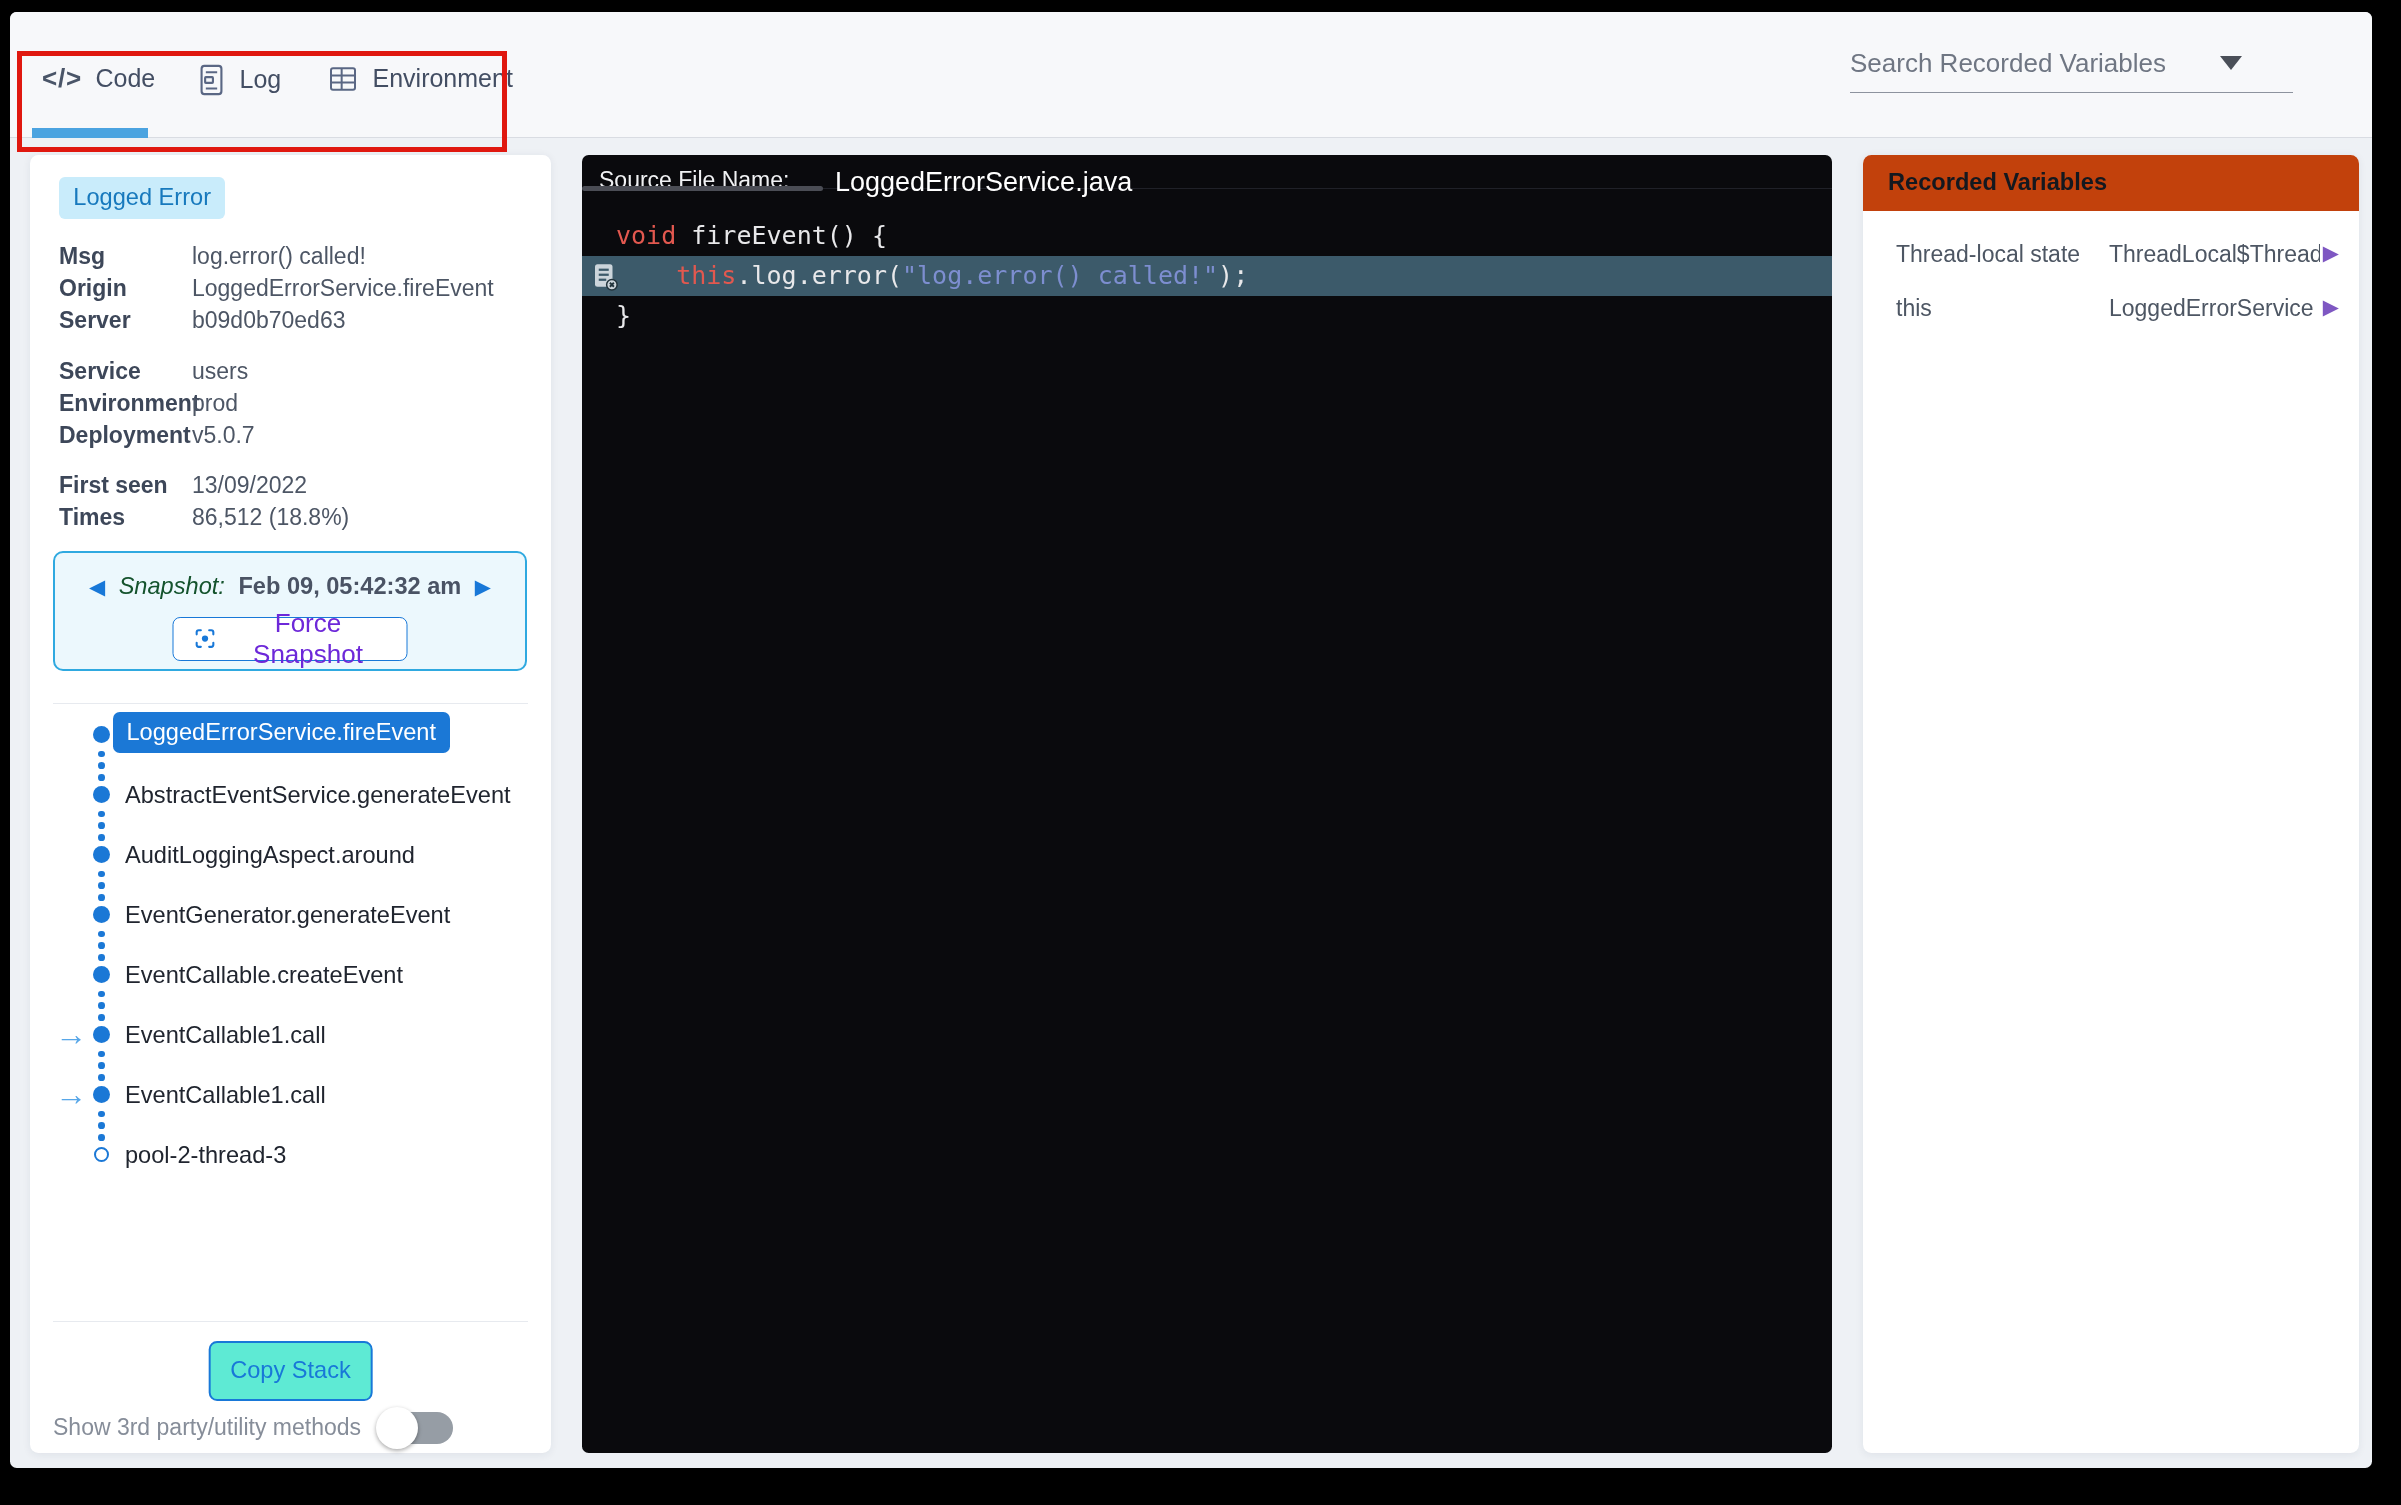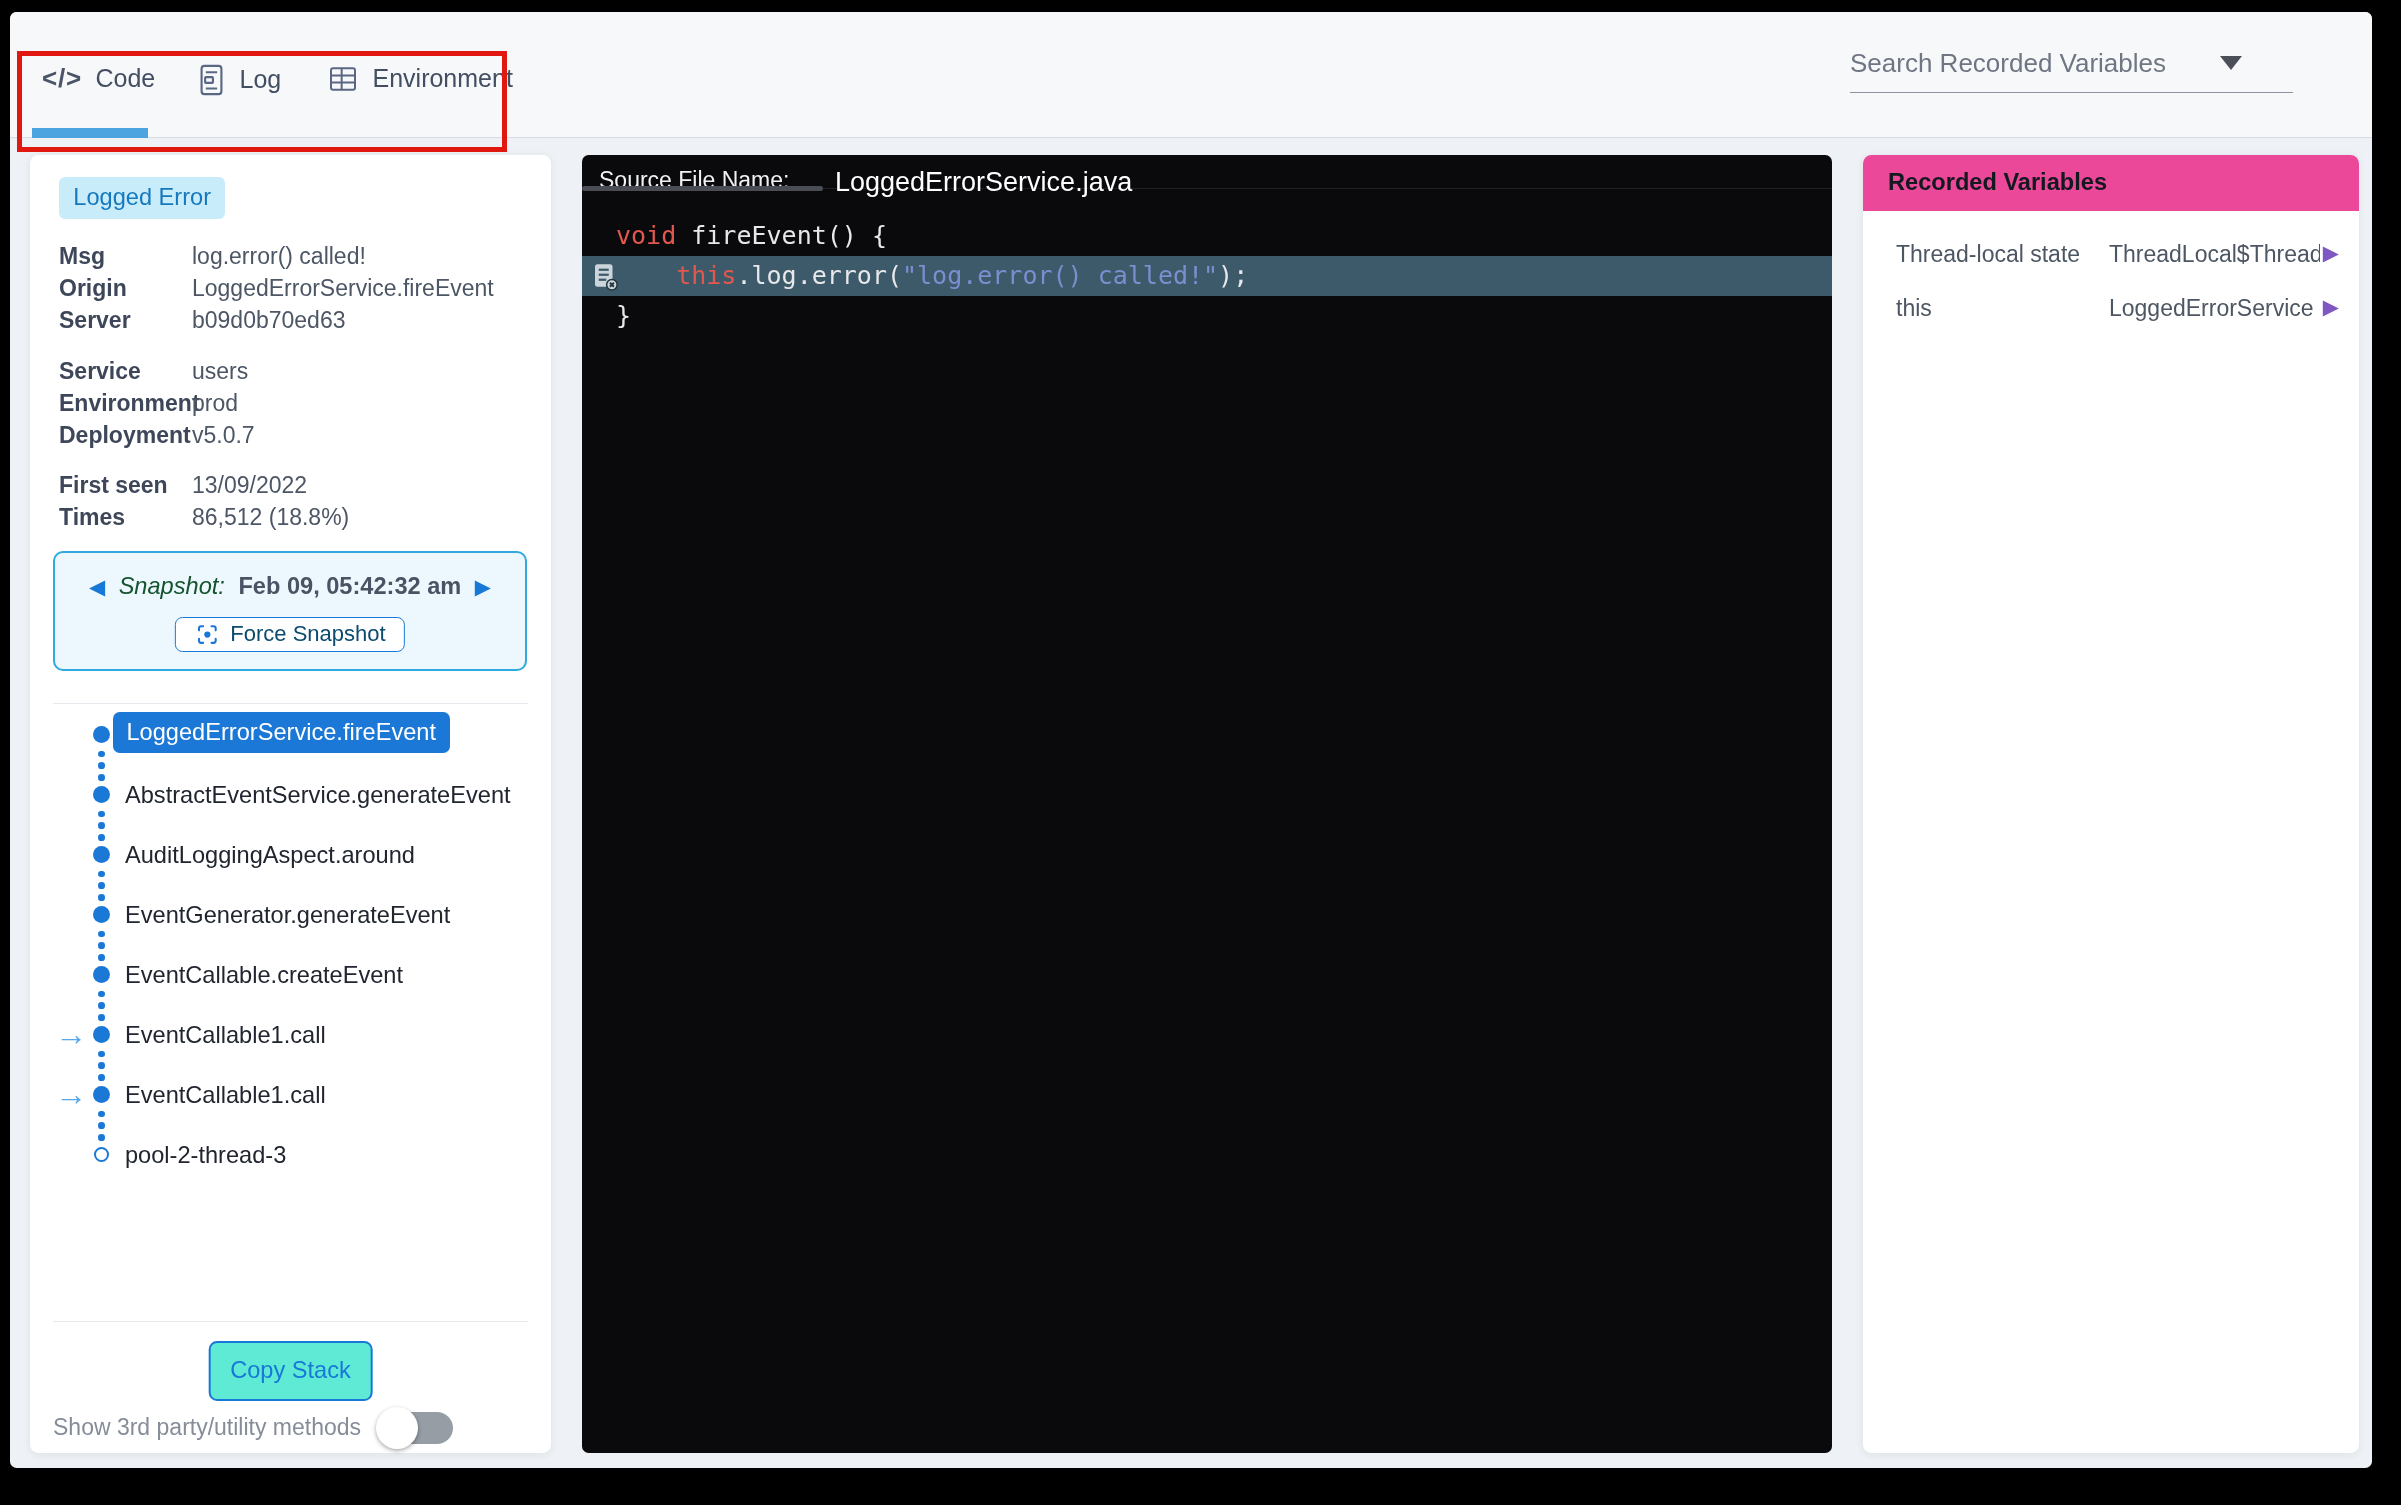--- a/index.html
+++ b/index.html
@@ -45,23 +45,23 @@
   .field-label { width:133px; font-weight:700; color:#3d4759; flex-shrink:0; }
   .field-value { color:#4d5665; white-space:nowrap; }
 
   .snapshot-box { position:absolute; left:23px; top:396px; width:474px; height:120px;
                   background:#ecf8fd; border:2.5px solid #2fa9e0; border-radius:10px; }
   .snap-nav { position:absolute; top:20px; width:100%; display:flex; justify-content:center;
               align-items:center; gap:13.5px; font-size:23.6px; }
   .snap-arrow { color:#1878d8; font-size:21px; cursor:pointer; line-height:1; }
   .snap-label { color:#14532d;font-style:italic; }
   .snap-time  { color:#4a5364; font-weight:700; }
-  .force-btn { position:absolute; left:50%; transform:translateX(-50%); top:64px; height:35px;
+  .force-btn { position:absolute; left:50%; transform:translateX(-50%); top:64px; height:44px;
                display:flex; align-items:center; gap:11px; background:#fff; border:1.7px solid #1878d8;
-               border-radius:7.6px; color:#0c4a6e; font-size:22px; padding:0 18.5px; cursor:pointer;
+               border-radius:7.6px; color:#6d28d9; font-size:26px; padding:0 18.5px; cursor:pointer;
                font-family:inherit; }
 
   .divider { position:absolute; left:23px; right:23px; height:1.7px; background:#e7eaef; }
   .d1 { top:548px; } .d2 { top:1166px; }
 
   .stack { position:absolute; left:0; top:561px; width:100%; }
   .stack-item { position:relative; height:60px; cursor:pointer; }
   .stack-arrow { position:absolute; left:25px; top:0.8px; color:#58a7e8; font-size:32px; line-height:35px; }
   .stack-dot { position:absolute; left:63px; top:10px; width:17px; height:17px; border-radius:50%; background:#1b78d6; }
   .stack-circle { position:absolute; left:64px; top:11px; width:15px; height:15px; border-radius:50%;
@@ -93,21 +93,21 @@
   .code { position:relative; padding-top:27px; font-family:"DejaVu Sans Mono",monospace;
           font-size:25px; color:#e8e8ea; }
   .code-line { position:relative; height:40px; line-height:40px; padding-left:34px; white-space:pre; }
   .code-line.hl { background:#3c5a6a; }
   .gutter-ic { position:absolute; left:8.4px; top:5px; cursor:pointer; }
   .tok-kw { color:#e2584f; }
   .tok-str { color:#7d8ed0; }
   .tok-pl { color:#e8e8ea; }
 
   
-  .rv-header { height:56px; background:#ec4899; display:flex; align-items:center;
+  .rv-header { height:56px; background:#c2410c; display:flex; align-items:center;
                padding-left:25px; font-size:23.6px; font-weight:700; color:#14181f; }
   .rv-rows { position:relative; padding-top:20px;padding-left:8px; }
   .rv-row { position:relative; height:54px; cursor:pointer; }
   .rv-name { position:absolute; left:25px; top:10px; font-size:23px; color:#4d5663; }
   .rv-value { position:absolute; left:238px; top:10px; font-size:23px; color:#4d5663;
               max-width:211px; overflow:hidden; white-space:nowrap; }
   .rv-arrow { position:absolute; right:20px; top:10px; color:#7e57c2; font-size:21px; }
 </style>
 </head>
 <body>

